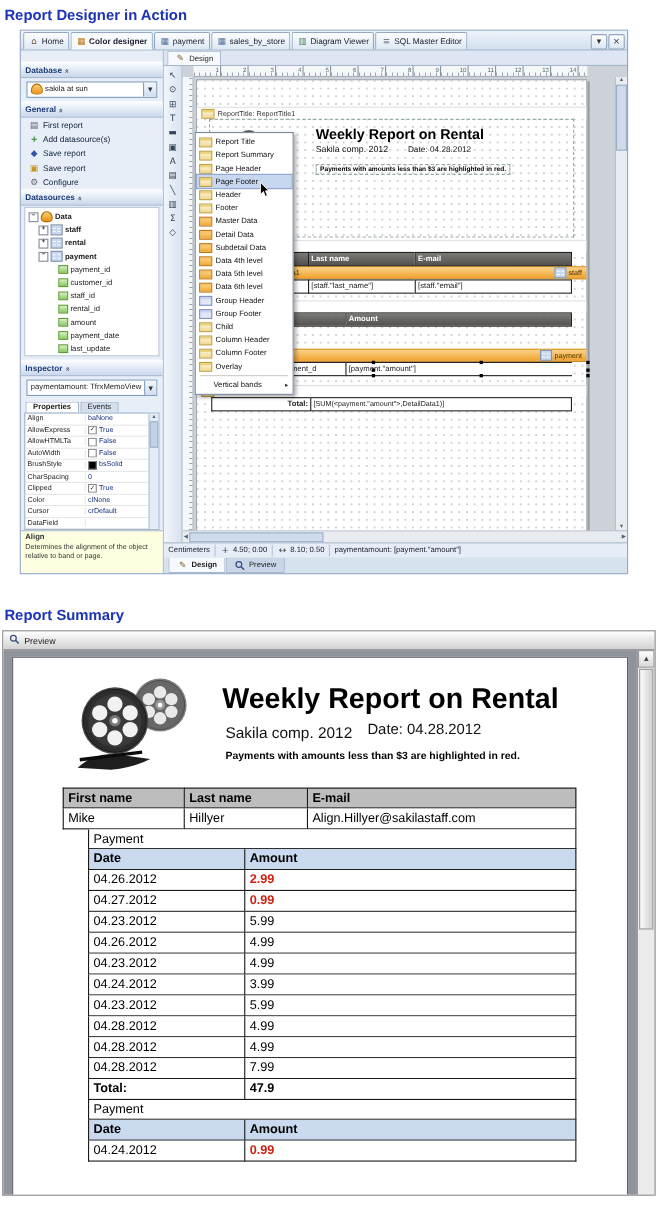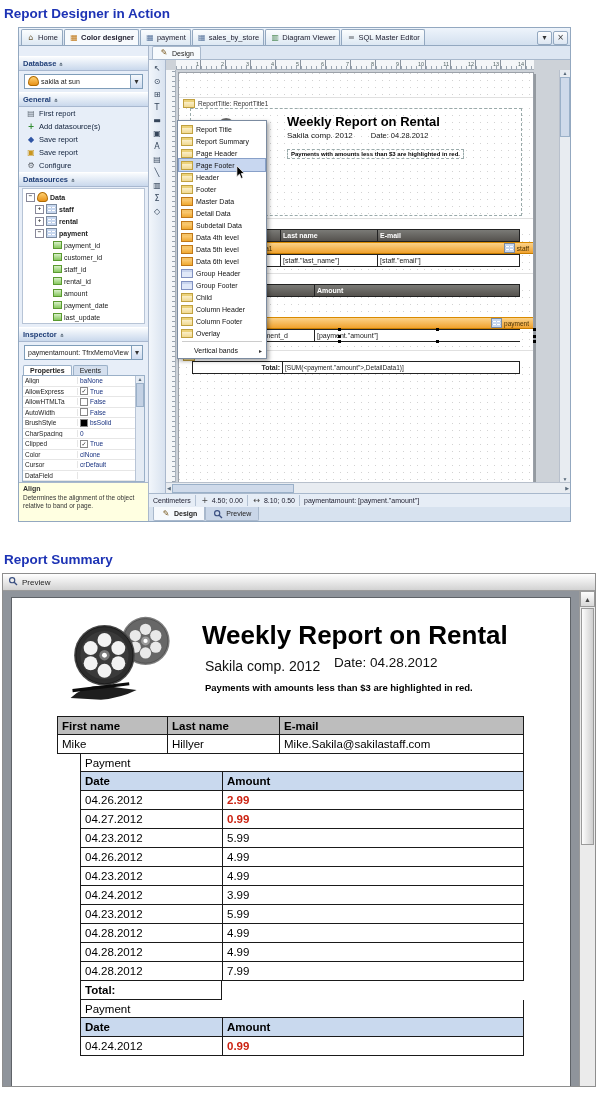--- a/index.html
+++ b/index.html
@@ -771,21 +771,21 @@
         <div class="pv-note">Payments with amounts less than $3 are highlighted in red.</div>
         <div class="pt" id="preview-table">
             <div class="pt-row top">
               <div class="c h c0">First name</div>
               <div class="c h c1">Last name</div>
               <div class="c h c2">E-mail</div>
             </div>
             <div class="pt-row">
               <div class="c c0">Mike</div>
               <div class="c c1">Hillyer</div>
-              <div class="c c2">Mike.Sakila@sakilastaff.com</div>
+              <div class="c c2">Align.Hillyer@sakilastaff.com</div>
             </div>
             <div class="pt-row prow ind">
               <div class="c pay">Payment</div>
             </div>
             <div class="pt-row ind">
               <div class="c sh d0">Date</div>
               <div class="c sh d1">Amount</div>
             </div>
             <div class="pt-row ind">
               <div class="c d0">04.26.2012</div>
@@ -822,20 +822,21 @@
             <div class="pt-row ind">
               <div class="c d0">04.28.2012</div>
               <div class="c d1">4.99</div>
             </div>
             <div class="pt-row ind">
               <div class="c d0">04.28.2012</div>
               <div class="c d1">7.99</div>
             </div>
             <div class="pt-row ind">
               <div class="c d0 b">Total:</div>
+              <div class="c d1 b">47.9</div>
             </div>
             <div class="pt-row prow ind">
               <div class="c pay">Payment</div>
             </div>
             <div class="pt-row ind">
               <div class="c sh d0">Date</div>
               <div class="c sh d1">Amount</div>
             </div>
             <div class="pt-row ind">
               <div class="c d0">04.24.2012</div>

